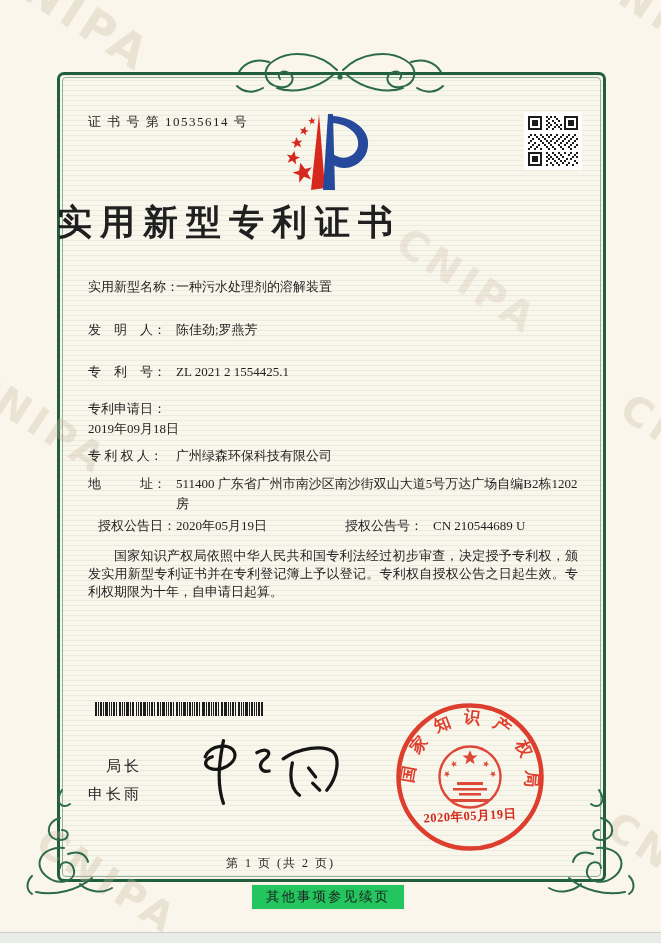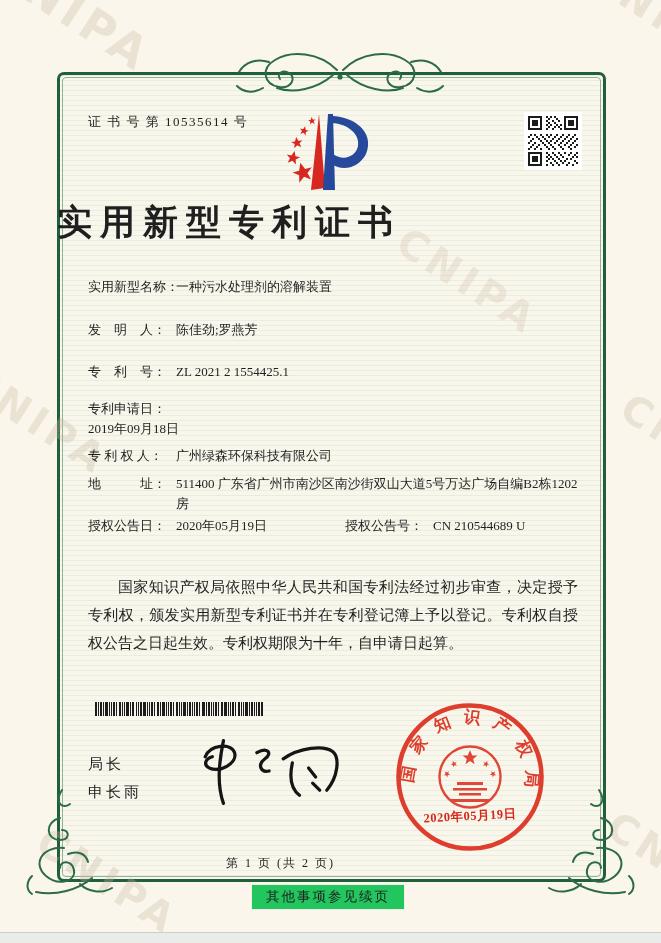--- a/index.html
+++ b/index.html
@@ -37,30 +37,30 @@
       padding:4px;box-sizing:border-box;}
   .title{position:absolute;left:57px;top:199px;width:477px;margin:0;
          font-size:35px;font-weight:700;letter-spacing:8px;}
 
   .row{position:absolute;left:88px;width:494px;display:flex;font-size:13px;line-height:20px;}
   .row .lab{flex:none;width:88px;white-space:pre;}
   .row .val{flex:1;}
   .r1{top:277px;} .r2{top:320px;} .r3{top:362px;} .r4{top:399px;flex-direction:column;}
   .r5{top:436px;margin-top:10px;} .r6{top:474px;} .r7{top:516px;}
   .pair{display:flex;}
-  .pair-left{width:257px;flex:none;}
-
-  .paras{position:absolute;left:88px;top:573px;width:490px;font-size:15px;line-height:28px;
+  .pair-left{width:257px;flex:none;text-align:right;}
+
+  .paras{position:absolute;left:88px;top:547px;width:490px;font-size:13px;line-height:18px;
          text-align:justify;}
   .paras p{margin:0;text-indent:2em;}
 
   .barcode{position:absolute;left:95px;top:702px;width:168px;height:14px;}
 
   .signer{position:absolute;left:88px;top:752px;font-size:15px;letter-spacing:3px;line-height:28px;
-          font-family:Liberation Mono, monospace;color:#222;}
+          font-family:Liberation Sans, sans-serif;color:#222;text-align:right;}
   .signature{position:absolute;left:190px;top:734px;width:152px;height:80px;}
 
   .seal{position:absolute;left:393px;top:700px;width:154px;height:154px;opacity:0.92;}
   .seal-date{position:absolute;left:398px;top:808px;width:144px;text-align:center;
              color:#d5281c;font-size:12.5px;font-weight:700;letter-spacing:0.5px;
              transform:rotate(-3deg);z-index:5;}
 
   .pageinfo{position:absolute;left:57px;top:855px;width:447px;text-align:center;
             font-size:12px;letter-spacing:2px;}
   .note{position:absolute;left:252px;top:885px;background:#22c55e;padding:3px 14px;

